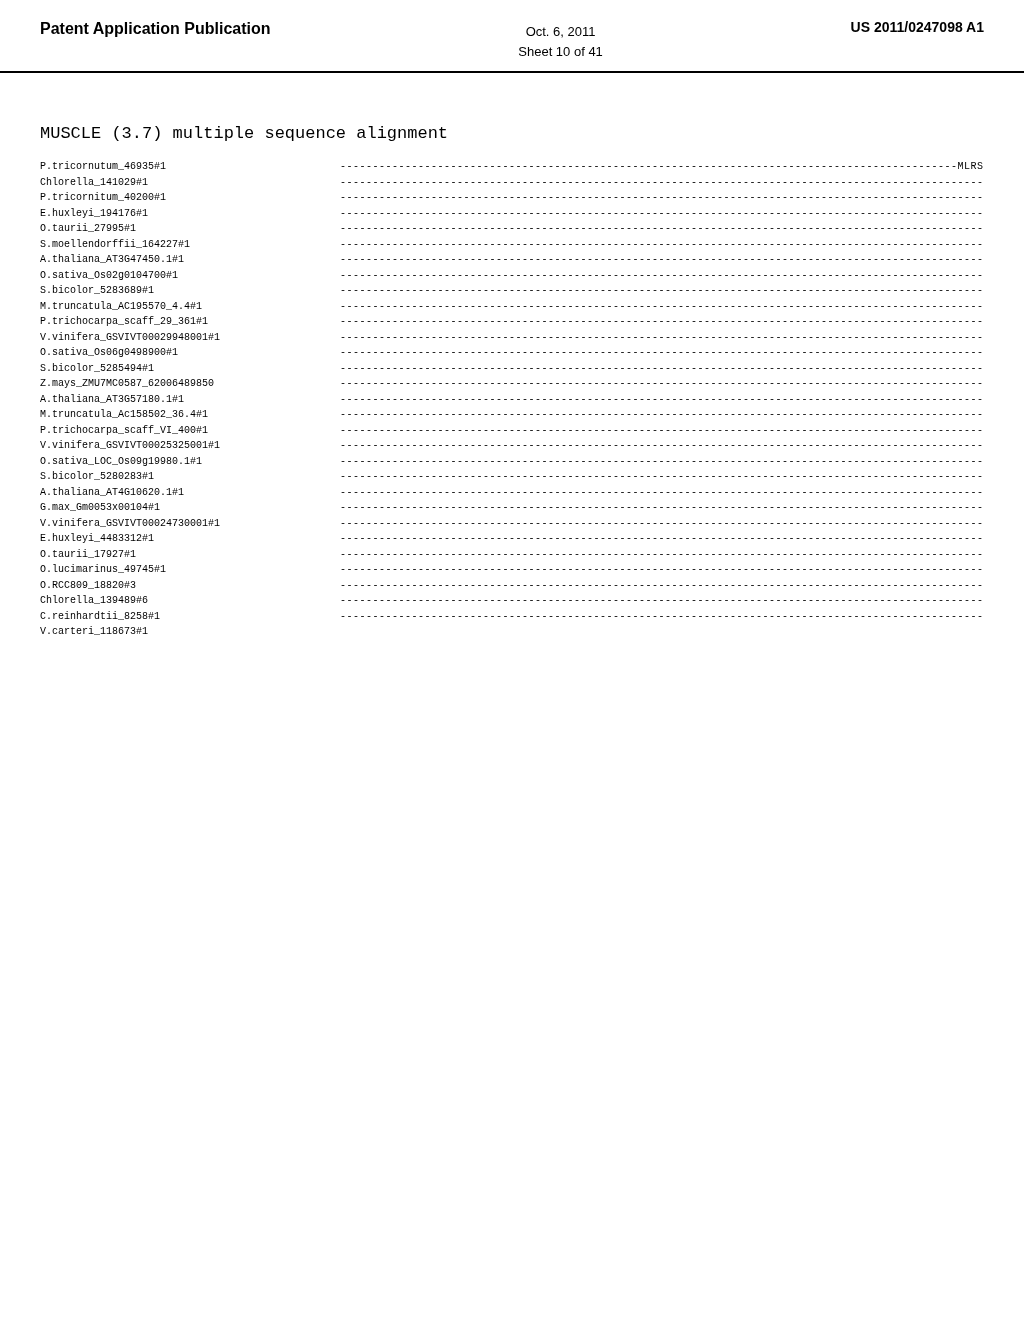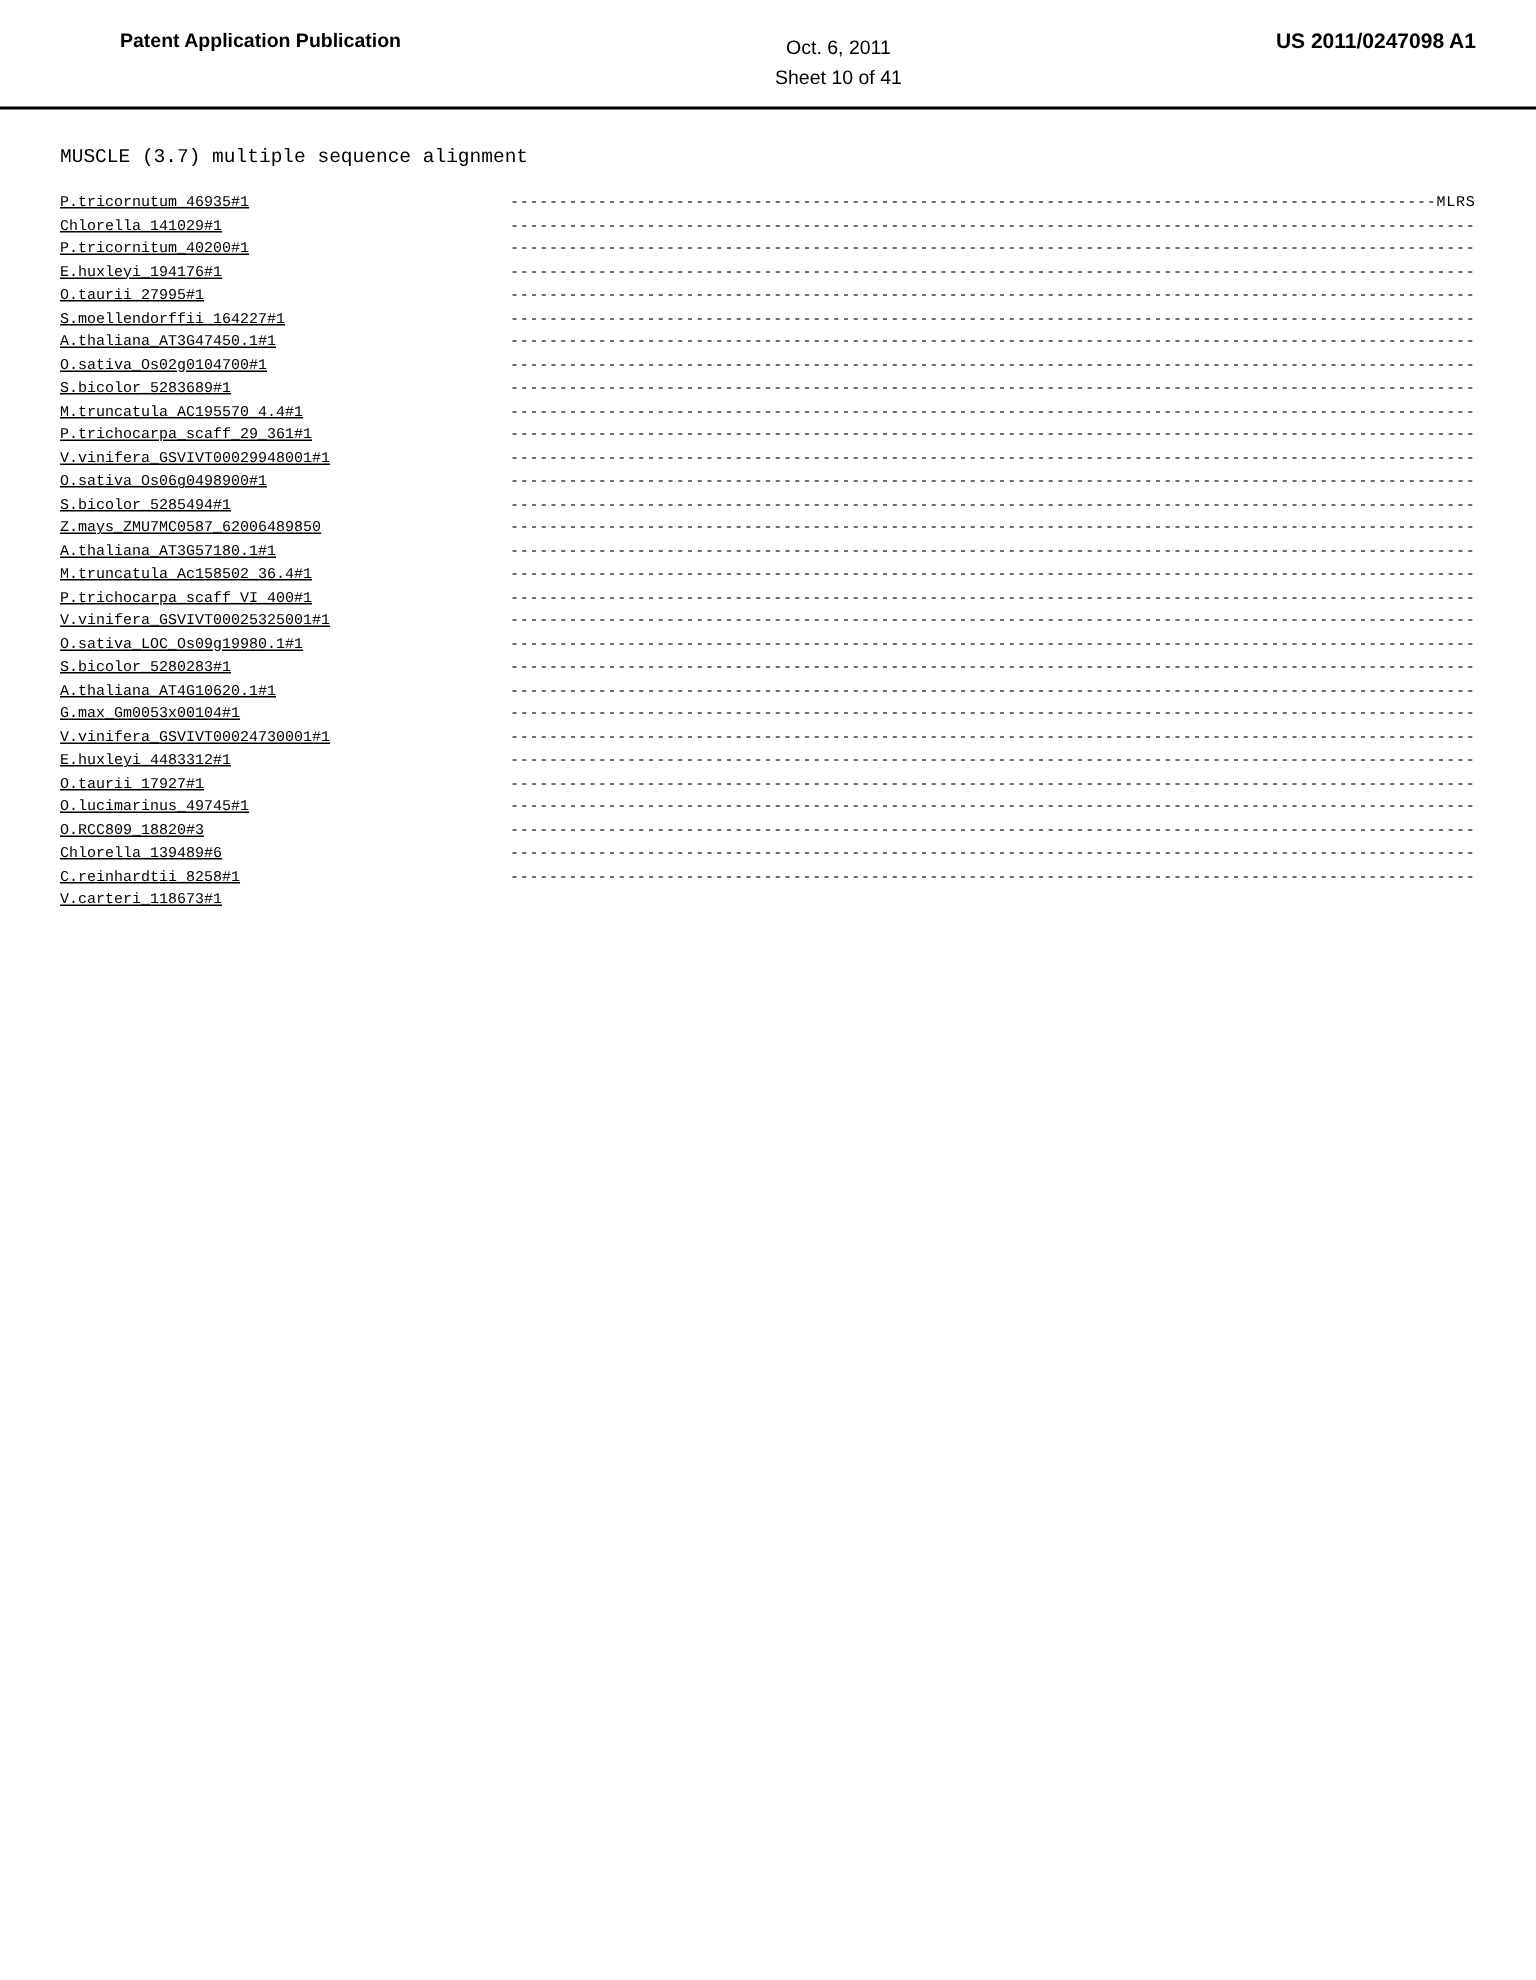--- a/index.html
+++ b/index.html
@@ -13,24 +13,23 @@
 
     
     .header {
       display: flex;
       justify-content: space-between;
       align-items: flex-start;
       padding: 18px 40px 10px 40px;
       border-bottom: 2px solid #000;
     }
     .header-left {
-      font-size: 13px;
+      font-size: 16px;
       font-weight: bold;
       line-height: 1.4;
-      margin-left: 40px;
     }
     .header-center {
       font-size: 13px;
       text-align: center;
       line-height: 1.5;
       padding-top: 4px;
     }
     .header-right {
       font-size: 14px;
       font-weight: bold;
@@ -38,43 +37,43 @@
       line-height: 1.4;
     }
 
     
     .content {
       padding: 24px 40px 20px 40px;
     }
 
     .muscle-header {
       font-family: 'Courier New', Courier, monospace;
-      font-size: 13px;
+      font-size: 17px;
       margin-bottom: 16px;
+      margin-top: 27px;
     }
 
     .alignment-container {
       display: flex;
       flex-direction: row;
       font-family: 'Courier New', Courier, monospace;
       font-size: 10px;
       line-height: 1.55;
     }
 
     .seq-names {
       min-width: 300px;
       padding-right: 10px;
     }
 
     .seq-name-row {
       white-space: nowrap;
       height: 15.5px;
       display: flex;
       align-items: center;
-      text-decoration: underline;
     }
 
     .seq-data {
       flex: 1;
       overflow: hidden;
     }
 
     .seq-data-row {
       white-space: pre;
       height: 15.5px;

